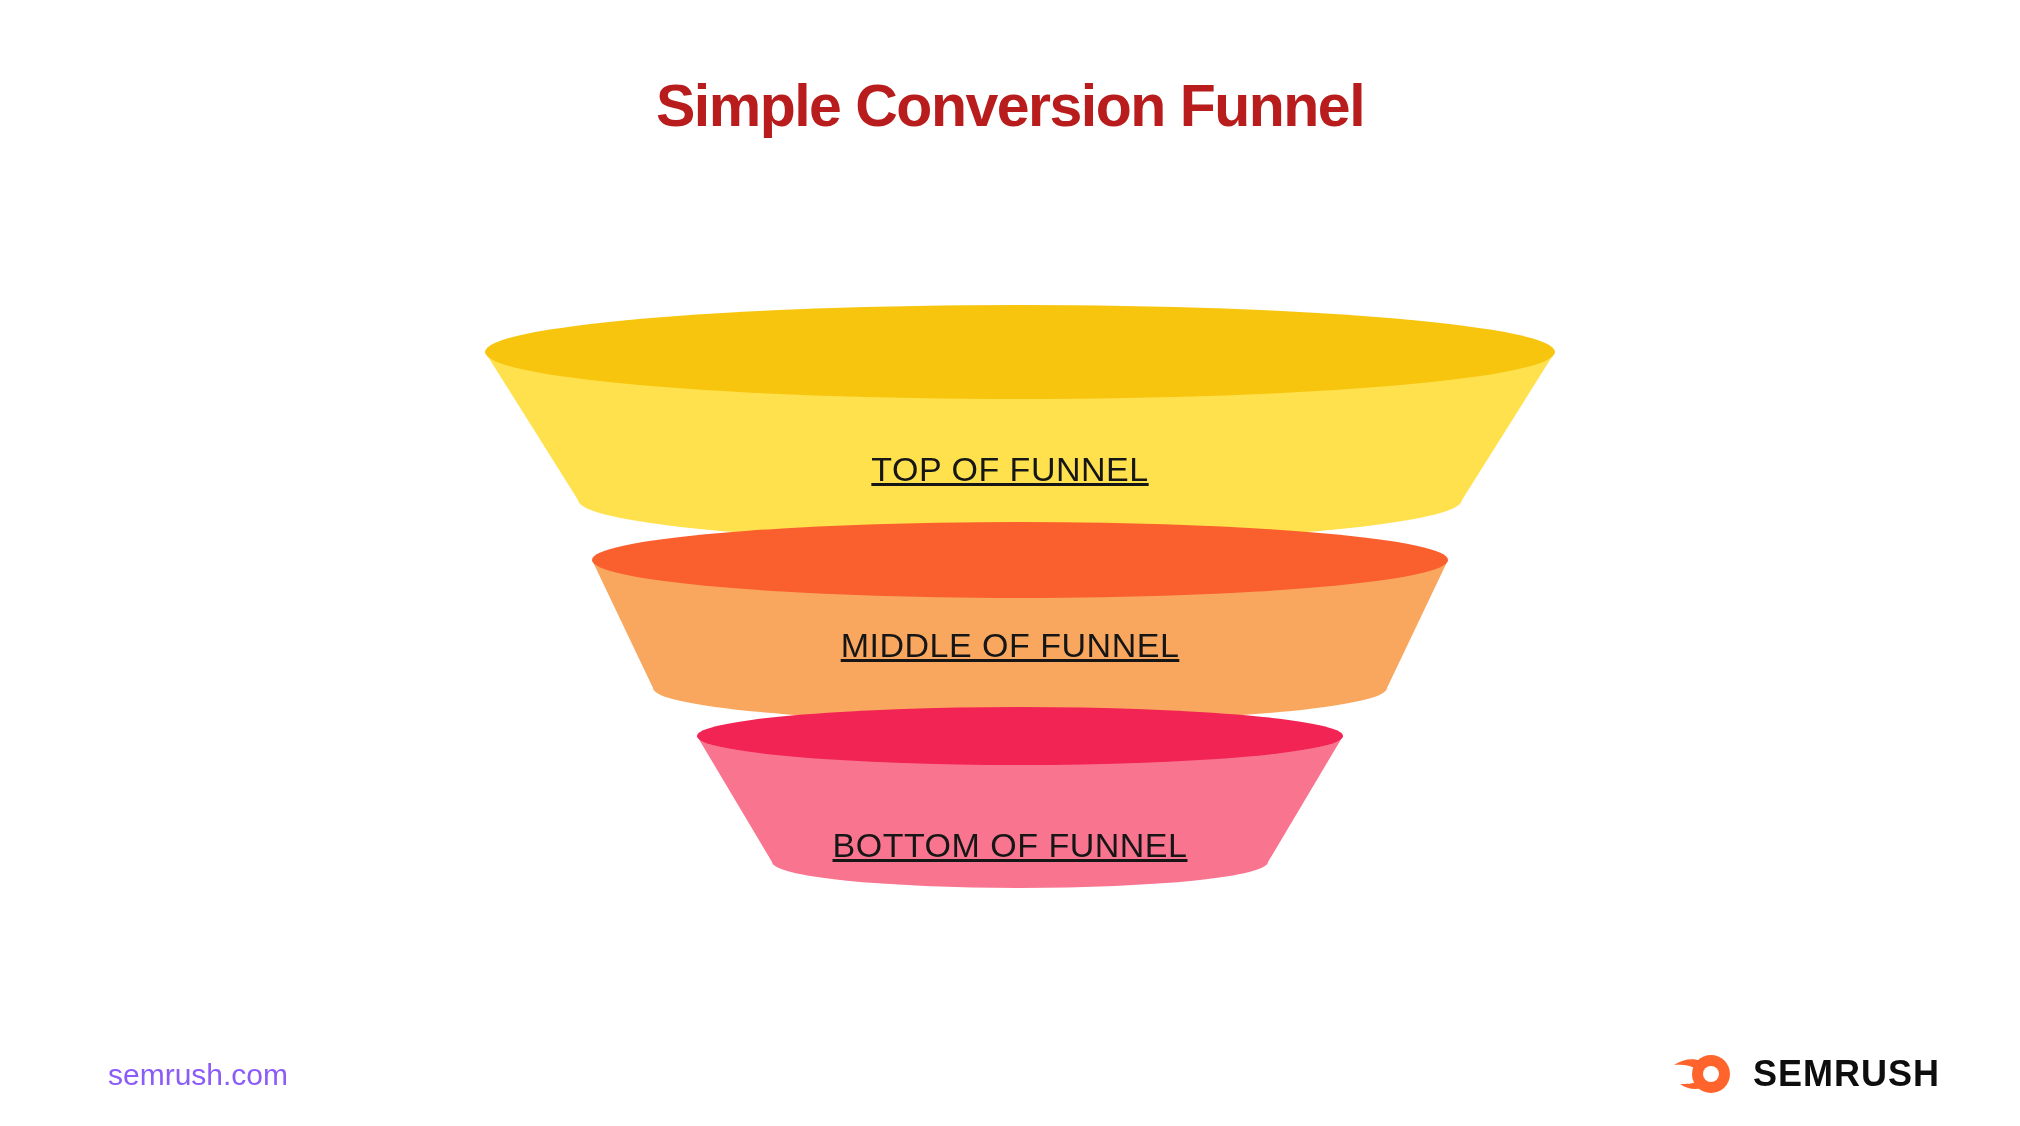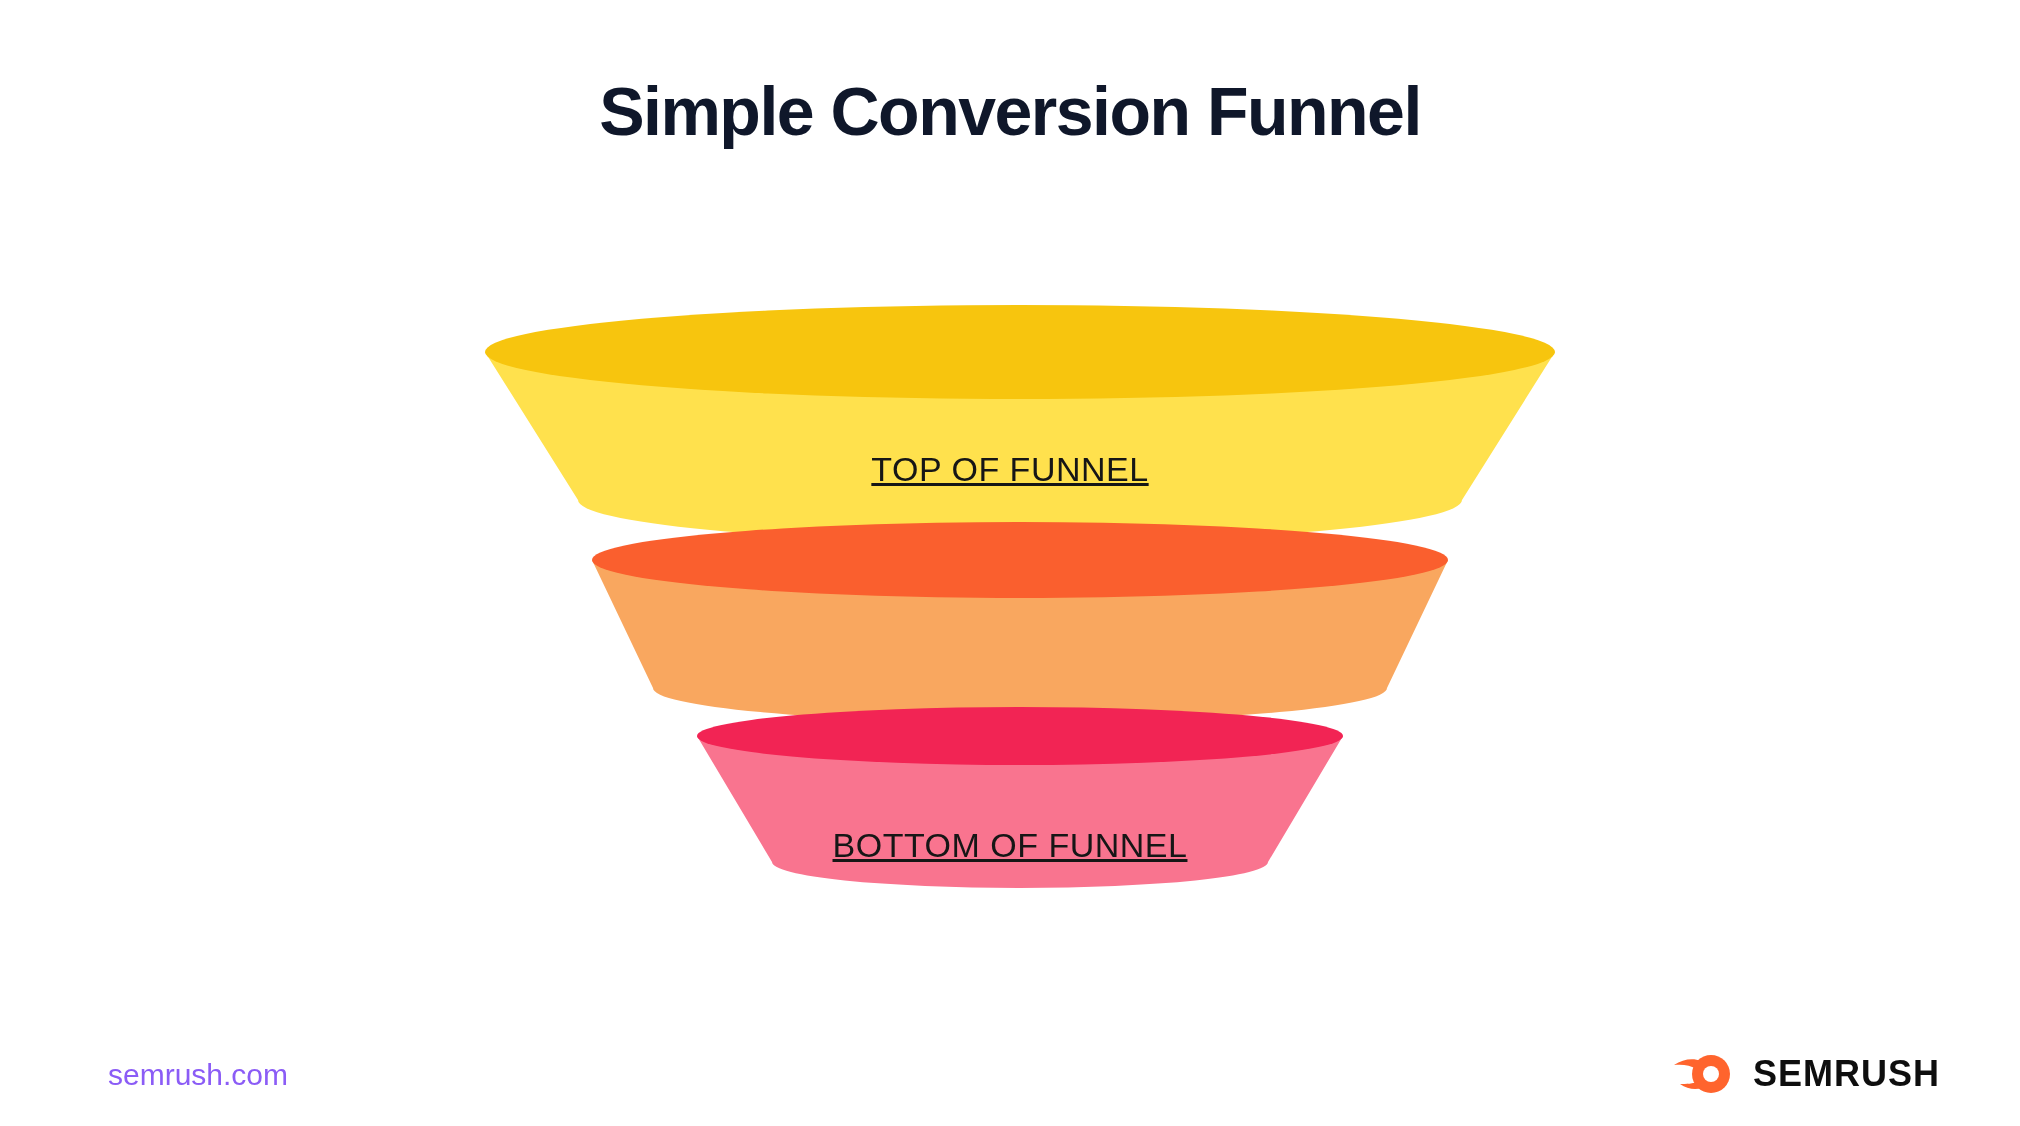--- a/index.html
+++ b/index.html
@@ -15,24 +15,24 @@
     overflow: hidden;
     font-family: "Liberation Sans", sans-serif;
   }
   .title {
     position: absolute;
     top: 72px;
     left: 0;
     width: 100%;
     margin: 0;
     text-align: center;
-    font-size: 68px;
+    font-size: 59px;
     font-weight: 700;
     letter-spacing: -1.5px;
-    color: #0f172a;
+    color: #b91c1c;
   }
   .funnel-svg {
     position: absolute;
     left: 0;
     top: 0;
   }
   .stage-label {
     position: absolute;
     left: 0;
     width: 100%;
@@ -82,20 +82,21 @@
     <ellipse cx="1020" cy="352" rx="535" ry="47" fill="#F7C50E"></ellipse>
 
     <path d="M592 560 L653 688 A367 34 0 0 0 1387 688 L1448 560 Z" fill="#F9A75F"></path>
     <ellipse cx="1020" cy="560" rx="428" ry="38" fill="#FA5F2E"></ellipse>
 
     <path d="M697 736 L772 862 A248 26 0 0 0 1268 862 L1343 736 Z" fill="#F9748F"></path>
     <ellipse cx="1020" cy="736" rx="323" ry="29" fill="#F22454"></ellipse>
   </svg>
 
   <div class="stage-label label-top">TOP OF FUNNEL</div>
+  <div class="stage-label label-middle">MIDDLE OF FUNNEL</div>
   <div class="stage-label label-bottom">BOTTOM OF FUNNEL</div>
 
   <div class="footer-site">semrush.com</div>
 
   <div class="brand">
     <svg width="60" height="48" viewBox="0 0 60 48" aria-hidden="true">
       <circle cx="38" cy="24" r="19" fill="#FF642D"></circle>
       <circle cx="38" cy="24" r="8" fill="#ffffff"></circle>
       <path d="M1 15 C 10 9, 20 8, 28 11 L 24 19 C 17 15, 9 14, 1 15 Z" fill="#FF642D"></path>
       <path d="M7 34 C 14 39, 22 40, 29 38 L 26 31 C 20 34, 13 34, 7 34 Z" fill="#FF642D"></path>

